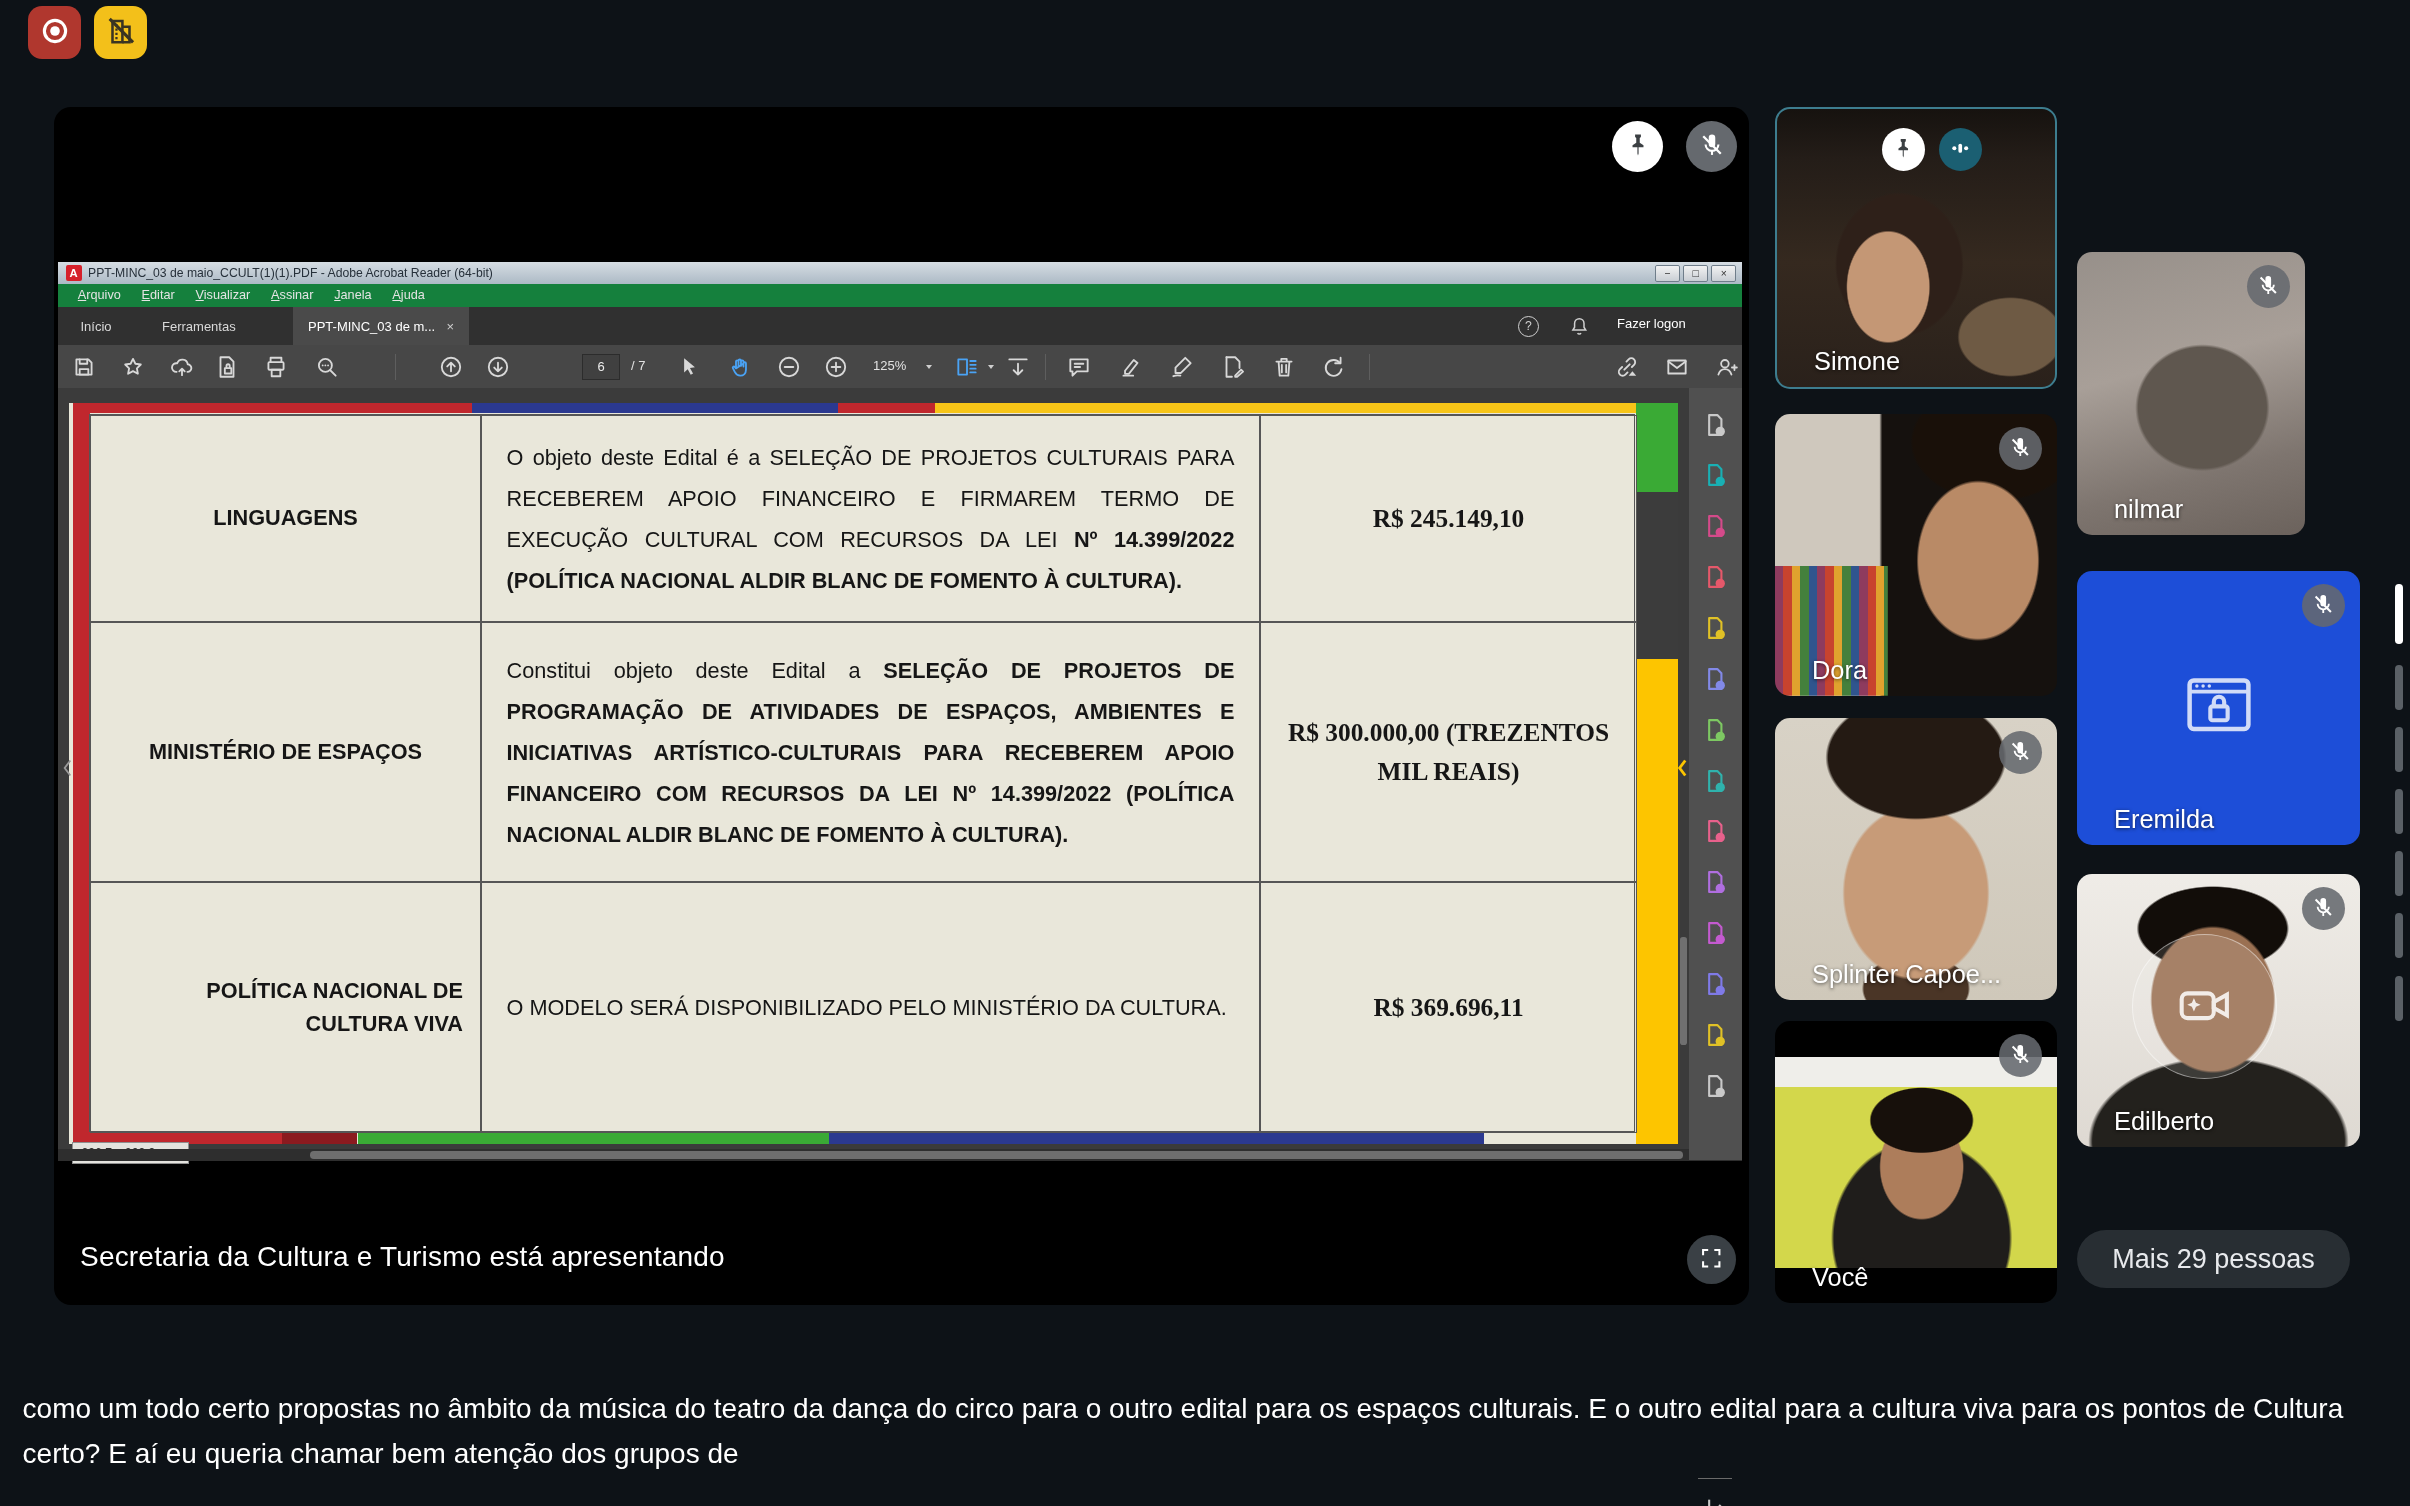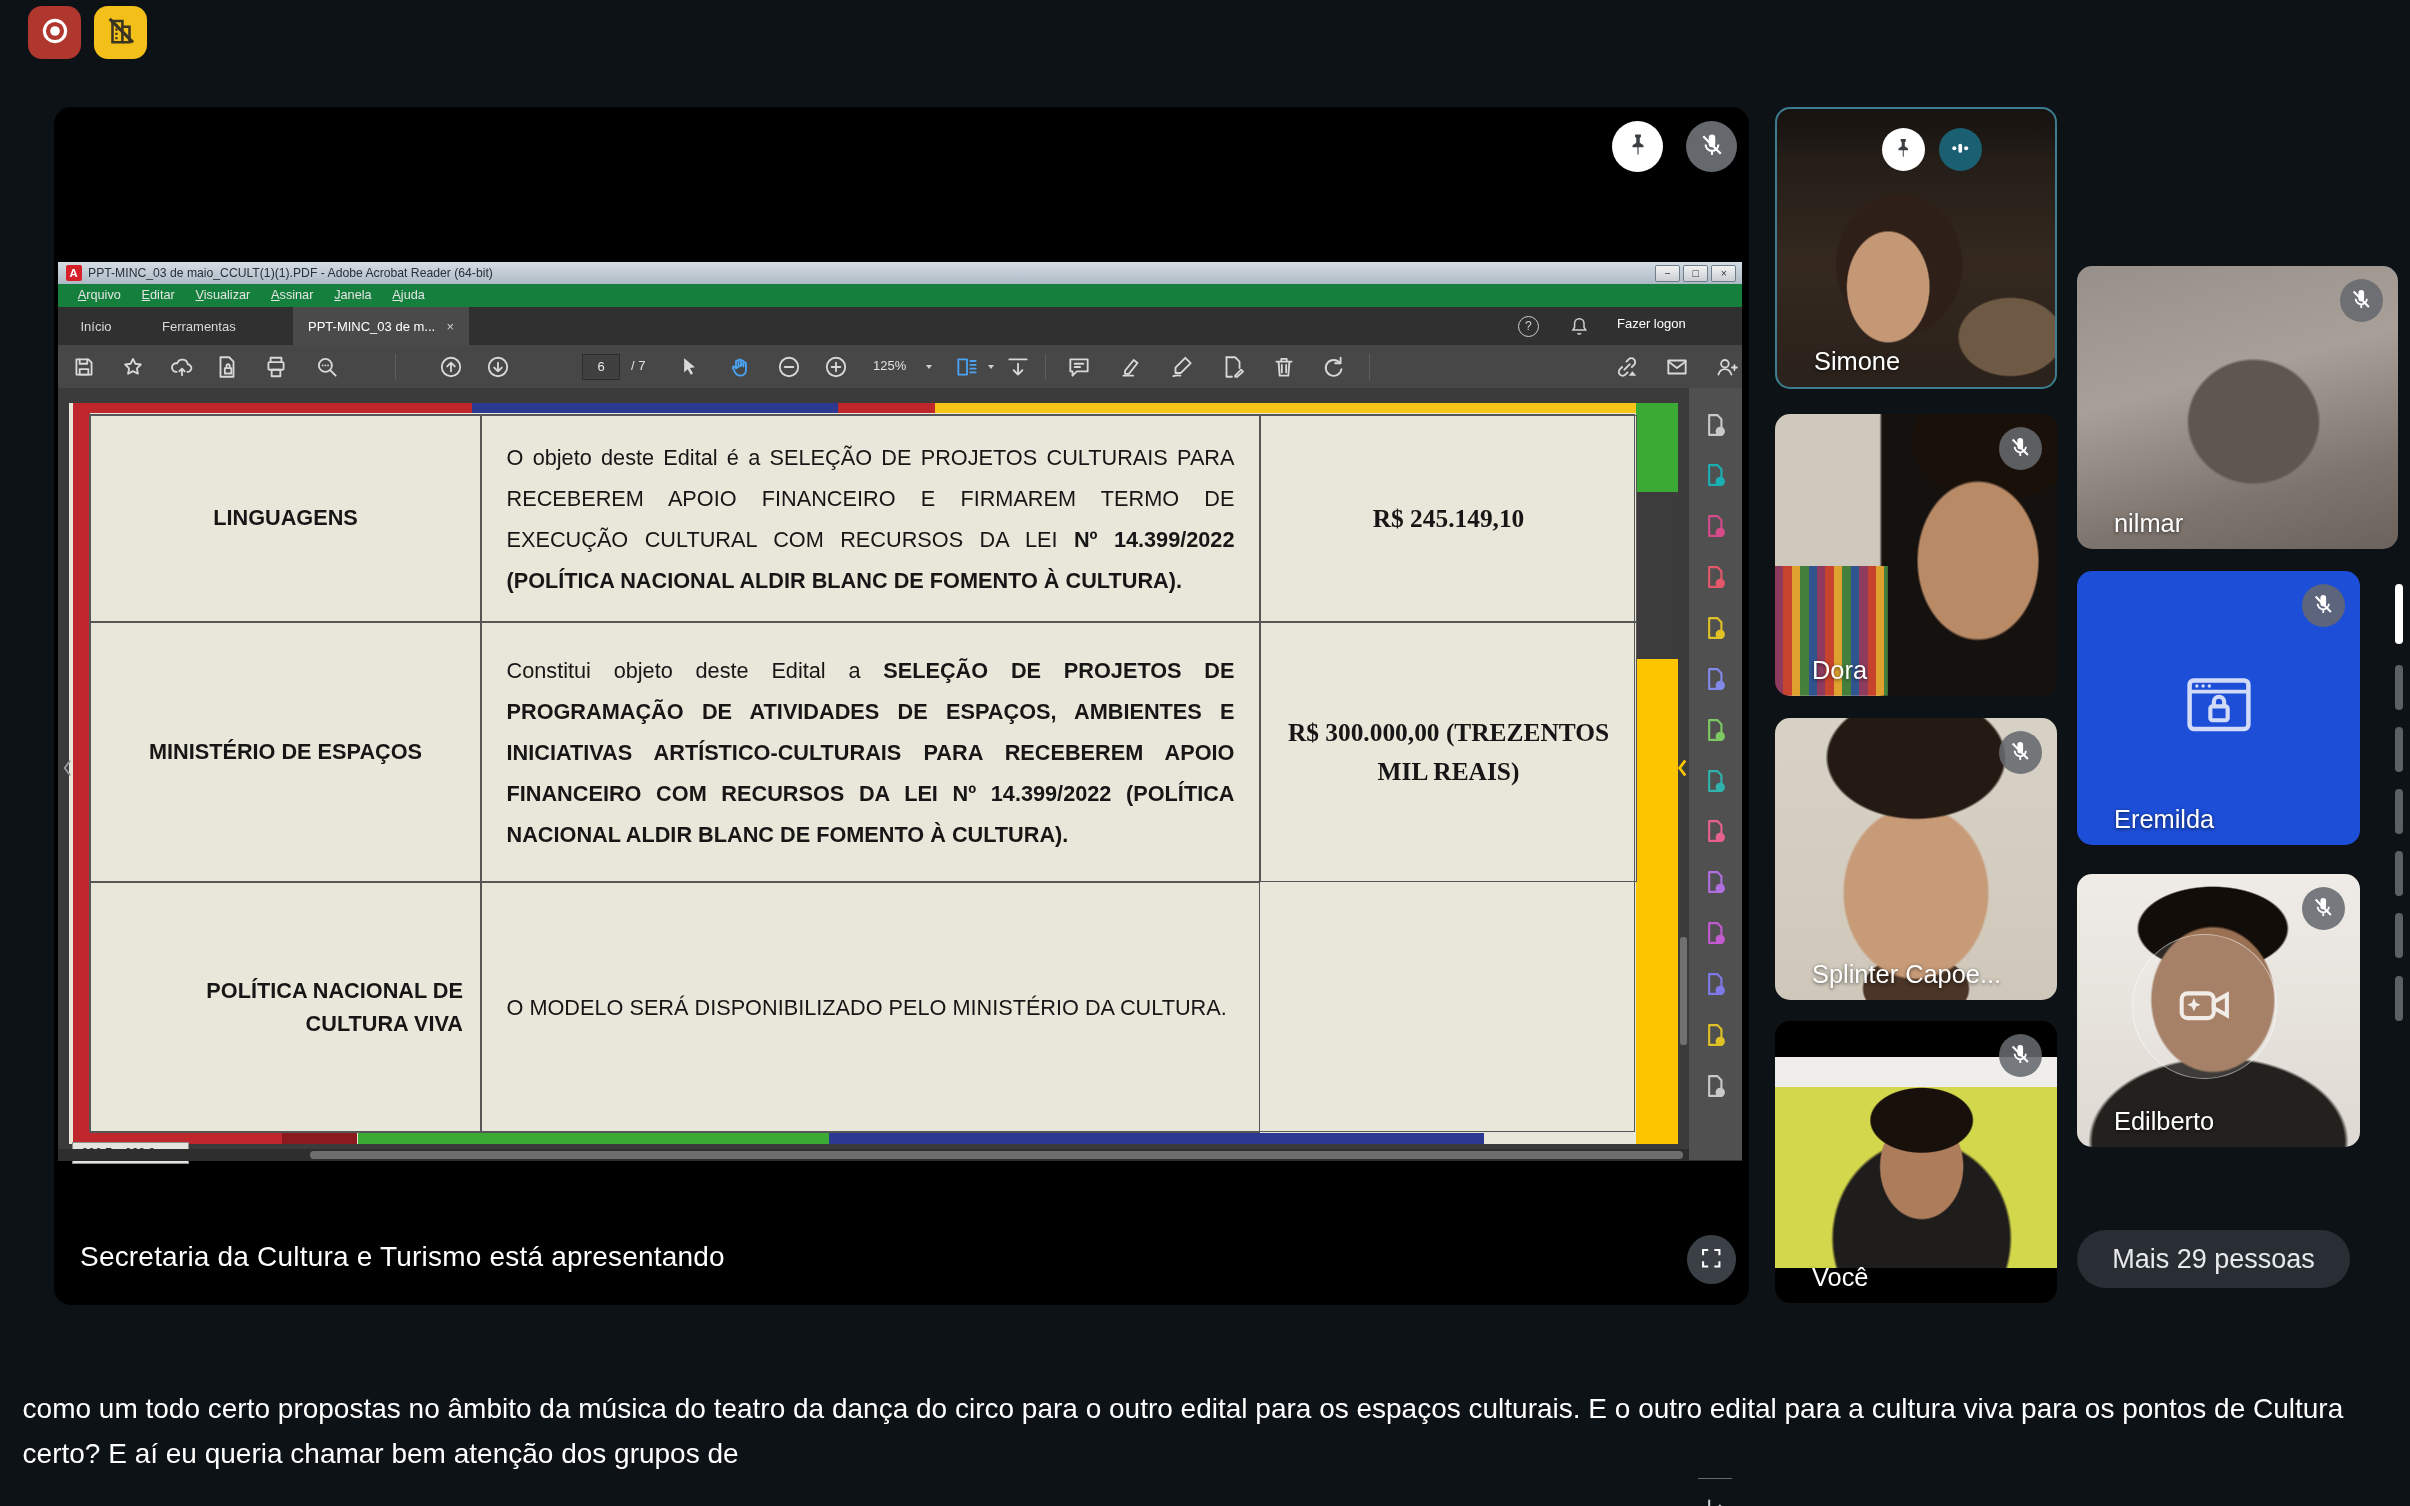--- a/index.html
+++ b/index.html
@@ -320,20 +320,21 @@
   <div class="cell val">R$ 245.149,10</div>
   <div class="cell lbl">MINISTÉRIO DE ESPAÇOS</div>
   <div class="cell desc">
       <span class="inner"><span>Constitui objeto deste Edital a </span><span style="font-weight: 700;">SELEÇÃO DE PROJETOS DE PROGRAMAÇÃO DE ATIVIDADES DE ESPAÇOS, AMBIENTES E INICIATIVAS ARTÍSTICO-CULTURAIS PARA RECEBEREM APOIO FINANCEIRO COM RECURSOS DA LEI Nº 14.399/2022 (POLÍTICA NACIONAL ALDIR BLANC DE FOMENTO À CULTURA).</span></span>
     </div>
   <div class="cell val">R$ 300.000,00 (TREZENTOS MIL REAIS)</div>
   <div class="cell lbl">POLÍTICA NACIONAL DE CULTURA VIVA</div>
   <div class="cell desc">
       <span class="inner"><span>O MODELO SERÁ DISPONIBILIZADO PELO MINISTÉRIO DA CULTURA.</span></span>
     </div>
+  <div class="cell val">R$ 369.696,11</div>
 </div>
 
 <div class="navchev" style="left:60px;top:753px;">
   <svg viewBox="0 0 16 32" width="15" height="30">
       <path d="M11 8L5 16l6 8" stroke="#9a9a9a" stroke-width="2" fill="none"></path>
     </svg>
 </div>
 <div class="navchev" style="left:1674px;top:753px;">
   <svg viewBox="0 0 16 32" width="15" height="30">
       <path d="M12 8l-6 8 6 8" stroke="#fdc500" stroke-width="3" fill="none"></path>
@@ -466,21 +467,21 @@
       <span><svg viewBox="0 0 24 24">
           <path d="M12 3a2.8 2.8 0 0 1 2.8 2.8v5.4A2.8 2.8 0 1 1 9.2 11.2V5.8A2.8 2.8 0 0 1 12 3z" fill="#fff"></path>
           <path d="M6.5 11.5a5.5 5.5 0 0 0 11 0" stroke="#fff" stroke-width="1.8" fill="none"></path>
           <path d="M12 17v3.5" stroke="#fff" stroke-width="1.8"></path>
           <path d="M4.5 4.5l15 15" stroke="#fff" stroke-width="2"></path>
         </svg></span>
     </div>
   <div class="pname">Você</div>
 </div>
 
-<div class="tile v-nilmar" style="left:2077px;top:266px;width:321px;height:283px;">
+<div class="tile v-nilmar" style="left:2077px;top:252px;width:228px;height:283px;">
   <div class="micchip">
       <span><svg viewBox="0 0 24 24">
           <path d="M12 3a2.8 2.8 0 0 1 2.8 2.8v5.4A2.8 2.8 0 1 1 9.2 11.2V5.8A2.8 2.8 0 0 1 12 3z" fill="#fff"></path>
           <path d="M6.5 11.5a5.5 5.5 0 0 0 11 0" stroke="#fff" stroke-width="1.8" fill="none"></path>
           <path d="M12 17v3.5" stroke="#fff" stroke-width="1.8"></path>
           <path d="M4.5 4.5l15 15" stroke="#fff" stroke-width="2"></path>
         </svg></span>
     </div>
   <div class="pname">nilmar</div>
 </div>

